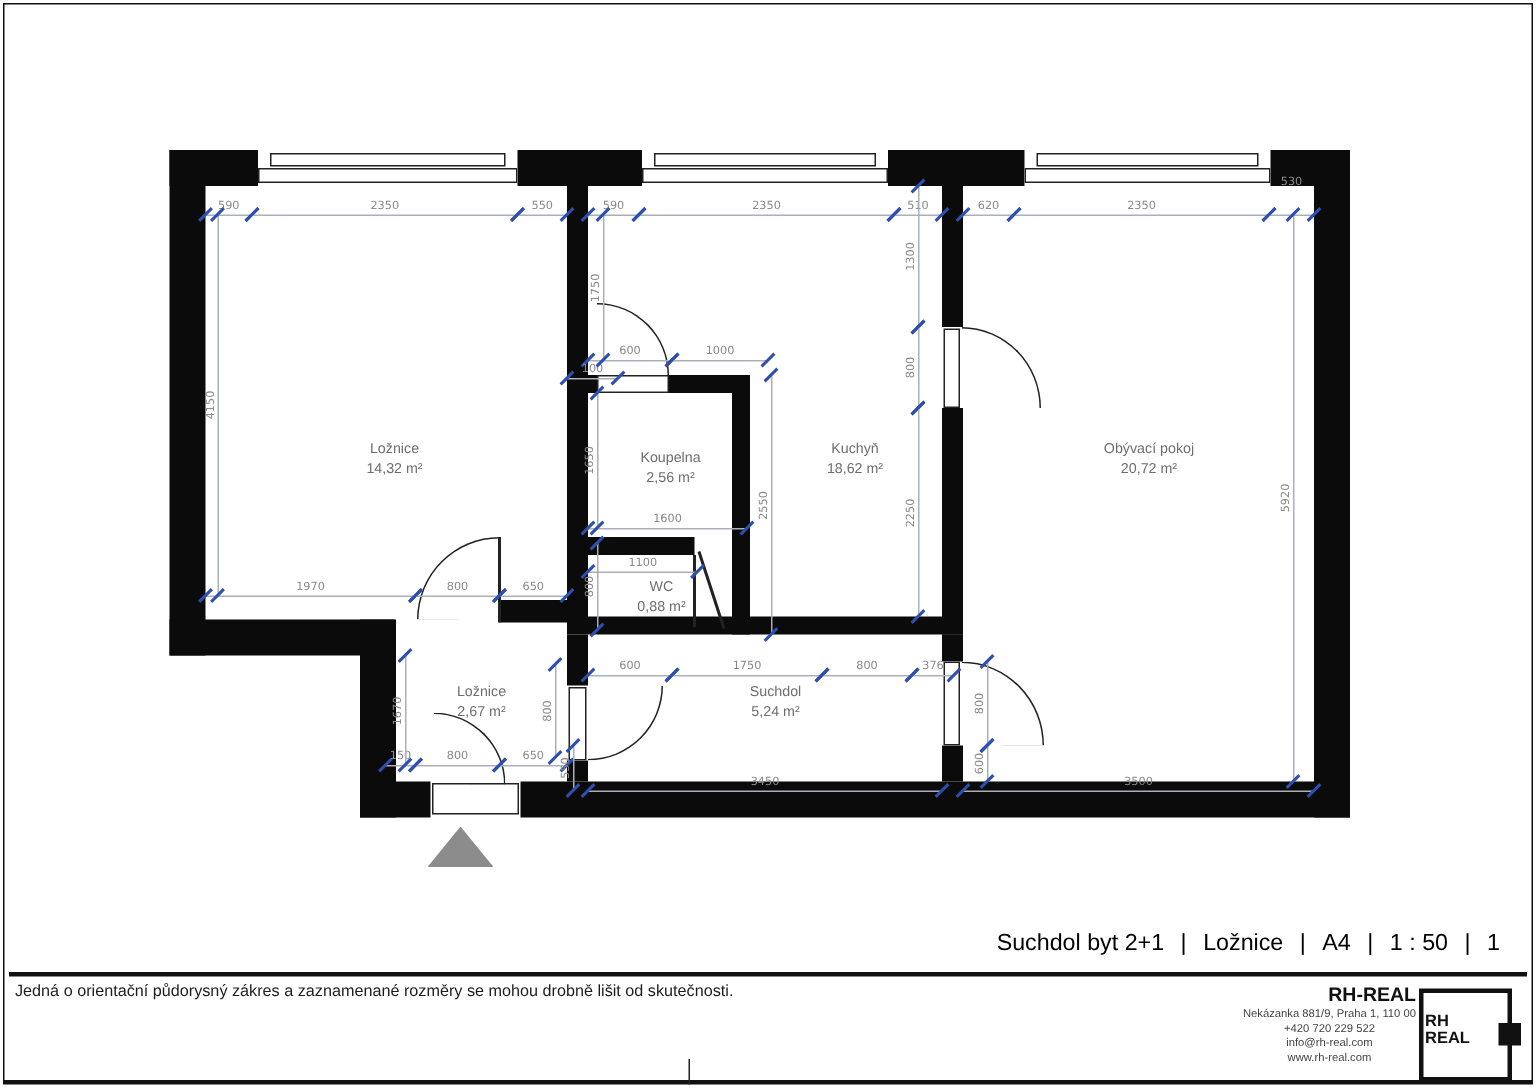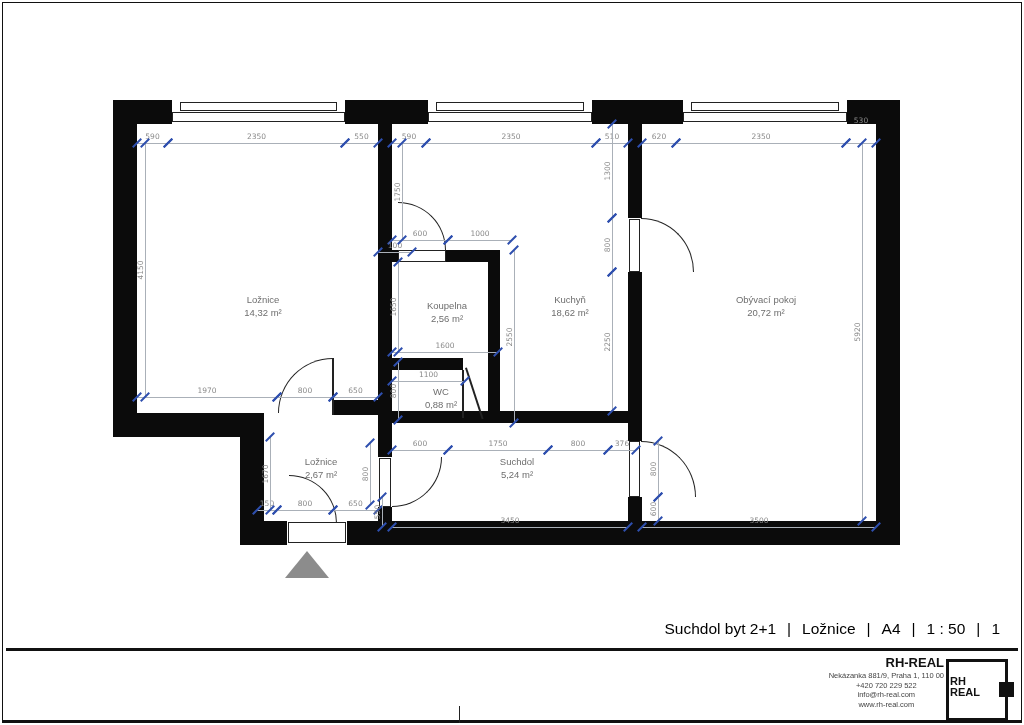--- a/index.html
+++ b/index.html
@@ -263,20 +263,21 @@
       <div>5,24 m²</div>
     </div>
     <div class="abs" style="left: 285px; top: 551px; width: 44px; height: 27px; background: rgb(140, 140, 140); clip-path: polygon(50% 0px, 0px 100%, 100% 100%);"></div>
   </div>
 
 <div id="title-block"><span>Suchdol byt 2+1</span><span class="sep">|</span><span>Ložnice</span><span class="sep">|</span><span>A4</span><span class="sep">|</span><span>1 : 50</span><span class="sep">|</span><span>1</span></div>
 
 <div id="footer-rule"></div>
 
 <div id="disclaimer">
+  <div>Jedná o orientační půdorysný zákres a zaznamenané rozměry se mohou drobně lišit od skutečnosti.</div>
 </div>
 
 <div id="company-block">
   <div class="cname">RH-REAL</div>
   <div class="cline">Nekázanka 881/9, Praha 1, 110 00</div>
   <div class="cline">+420 720 229 522</div>
   <div class="cline">info@rh-real.com</div>
   <div class="cline">www.rh-real.com</div>
 </div>
 

